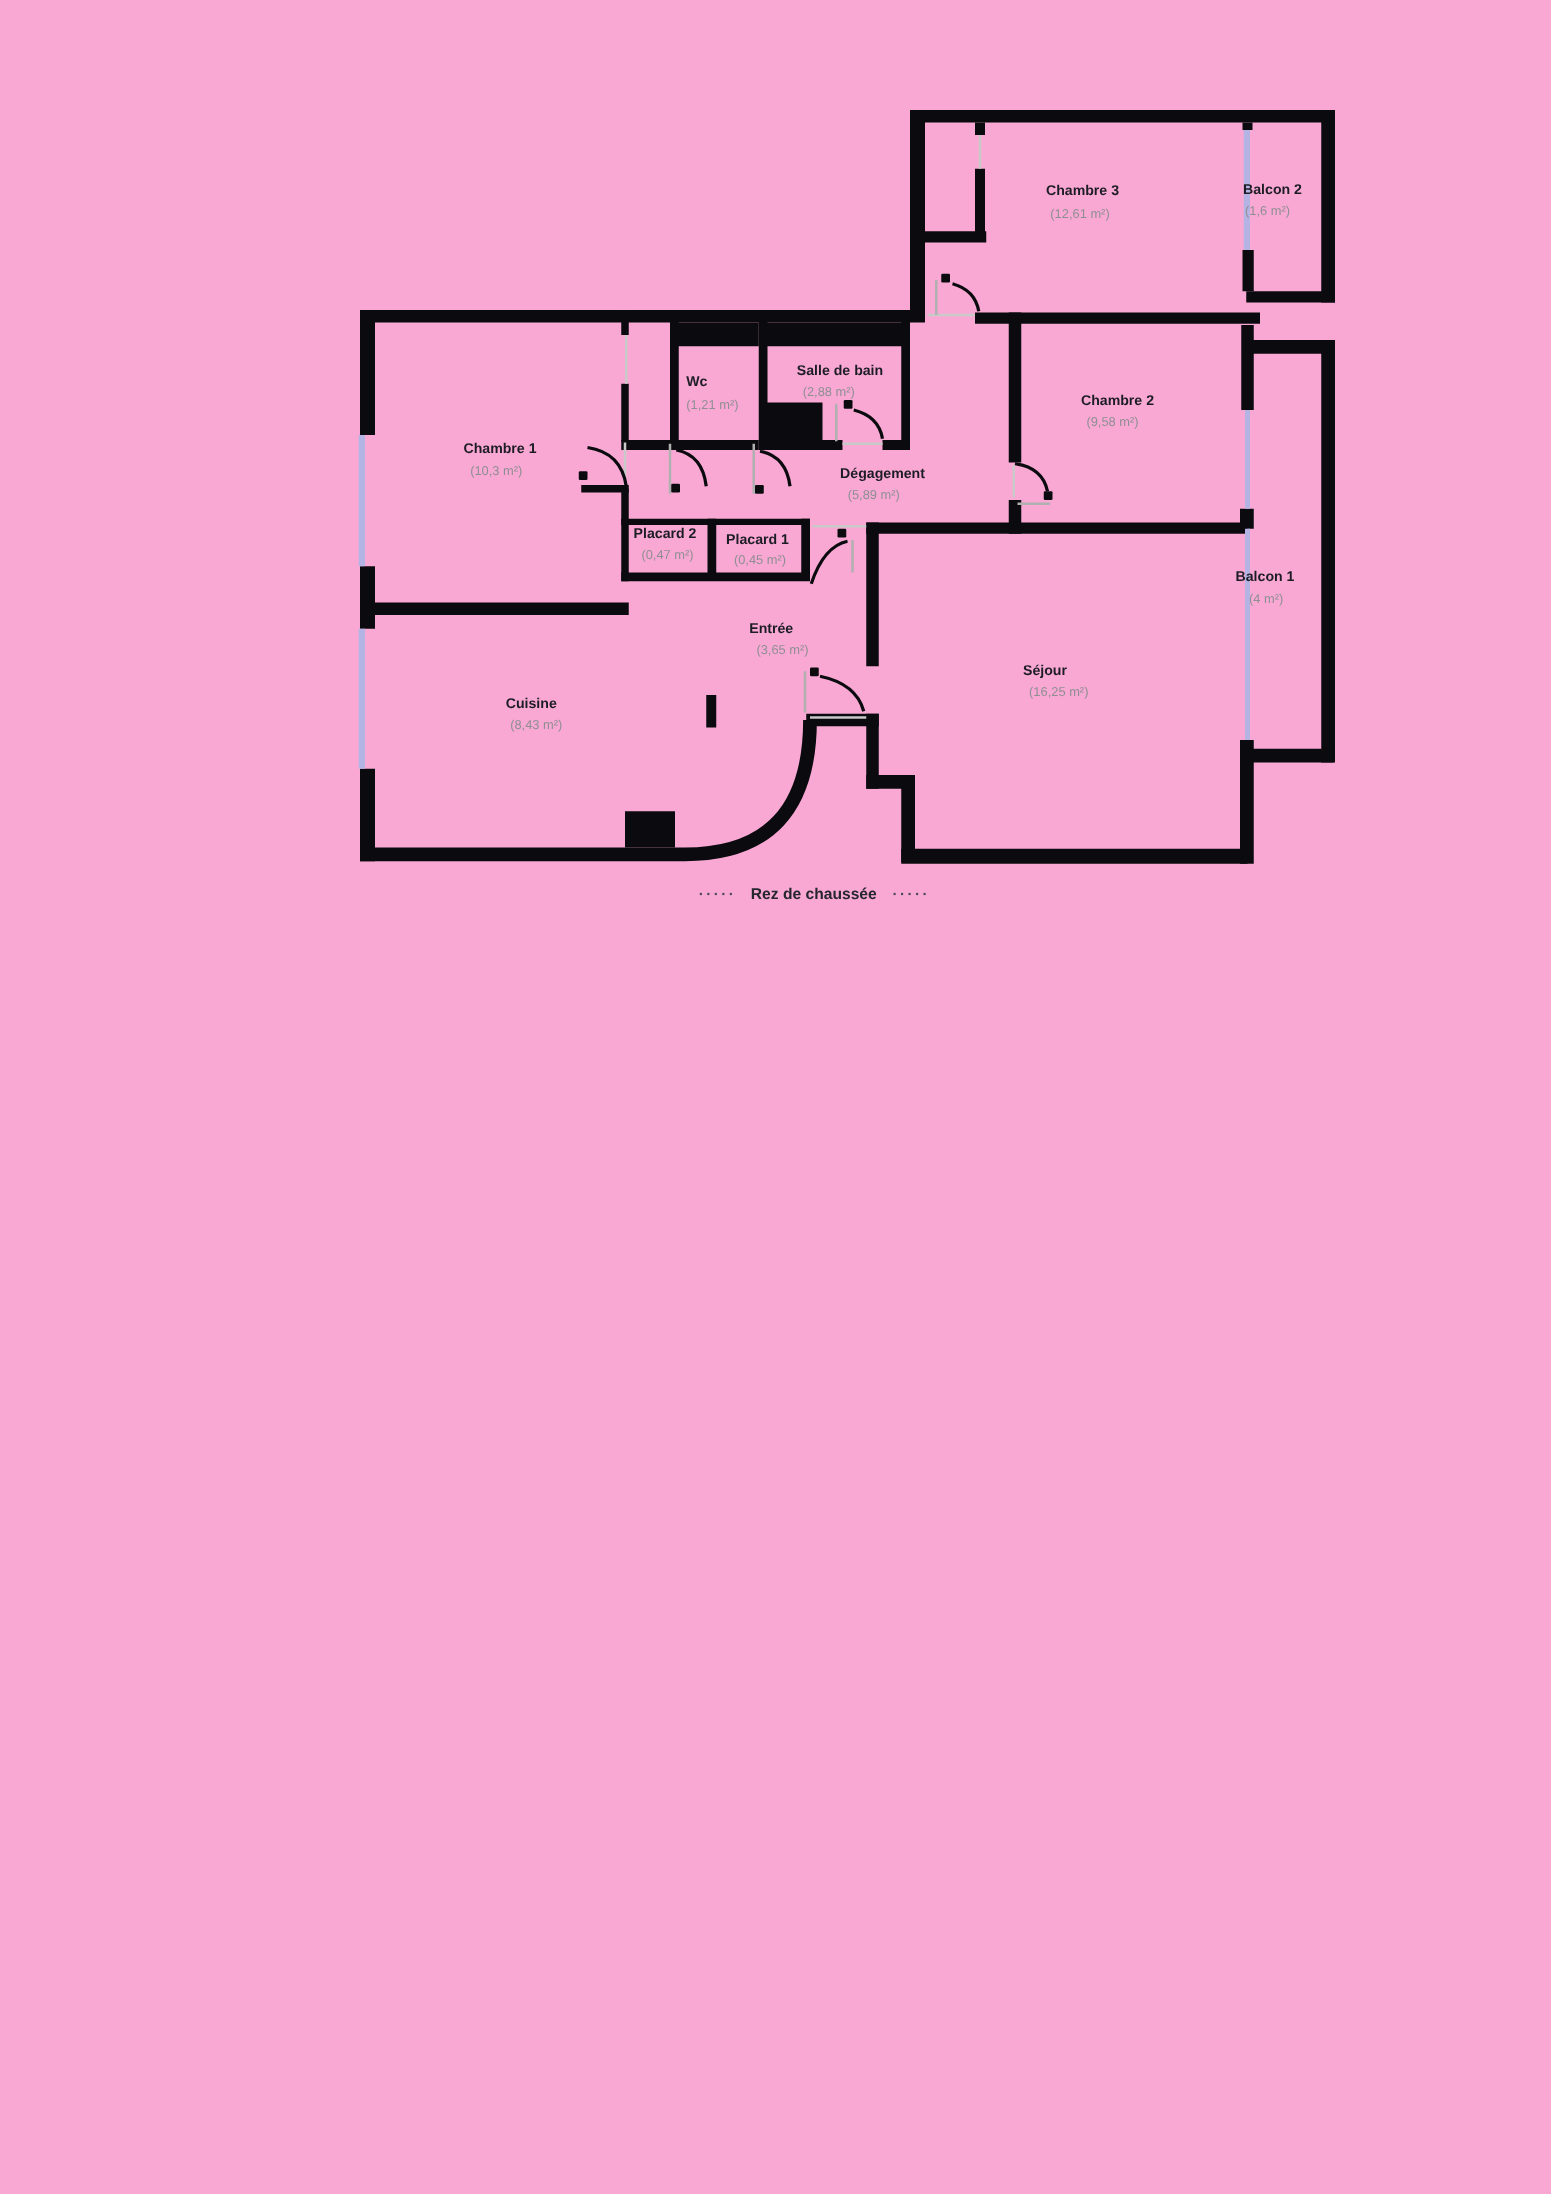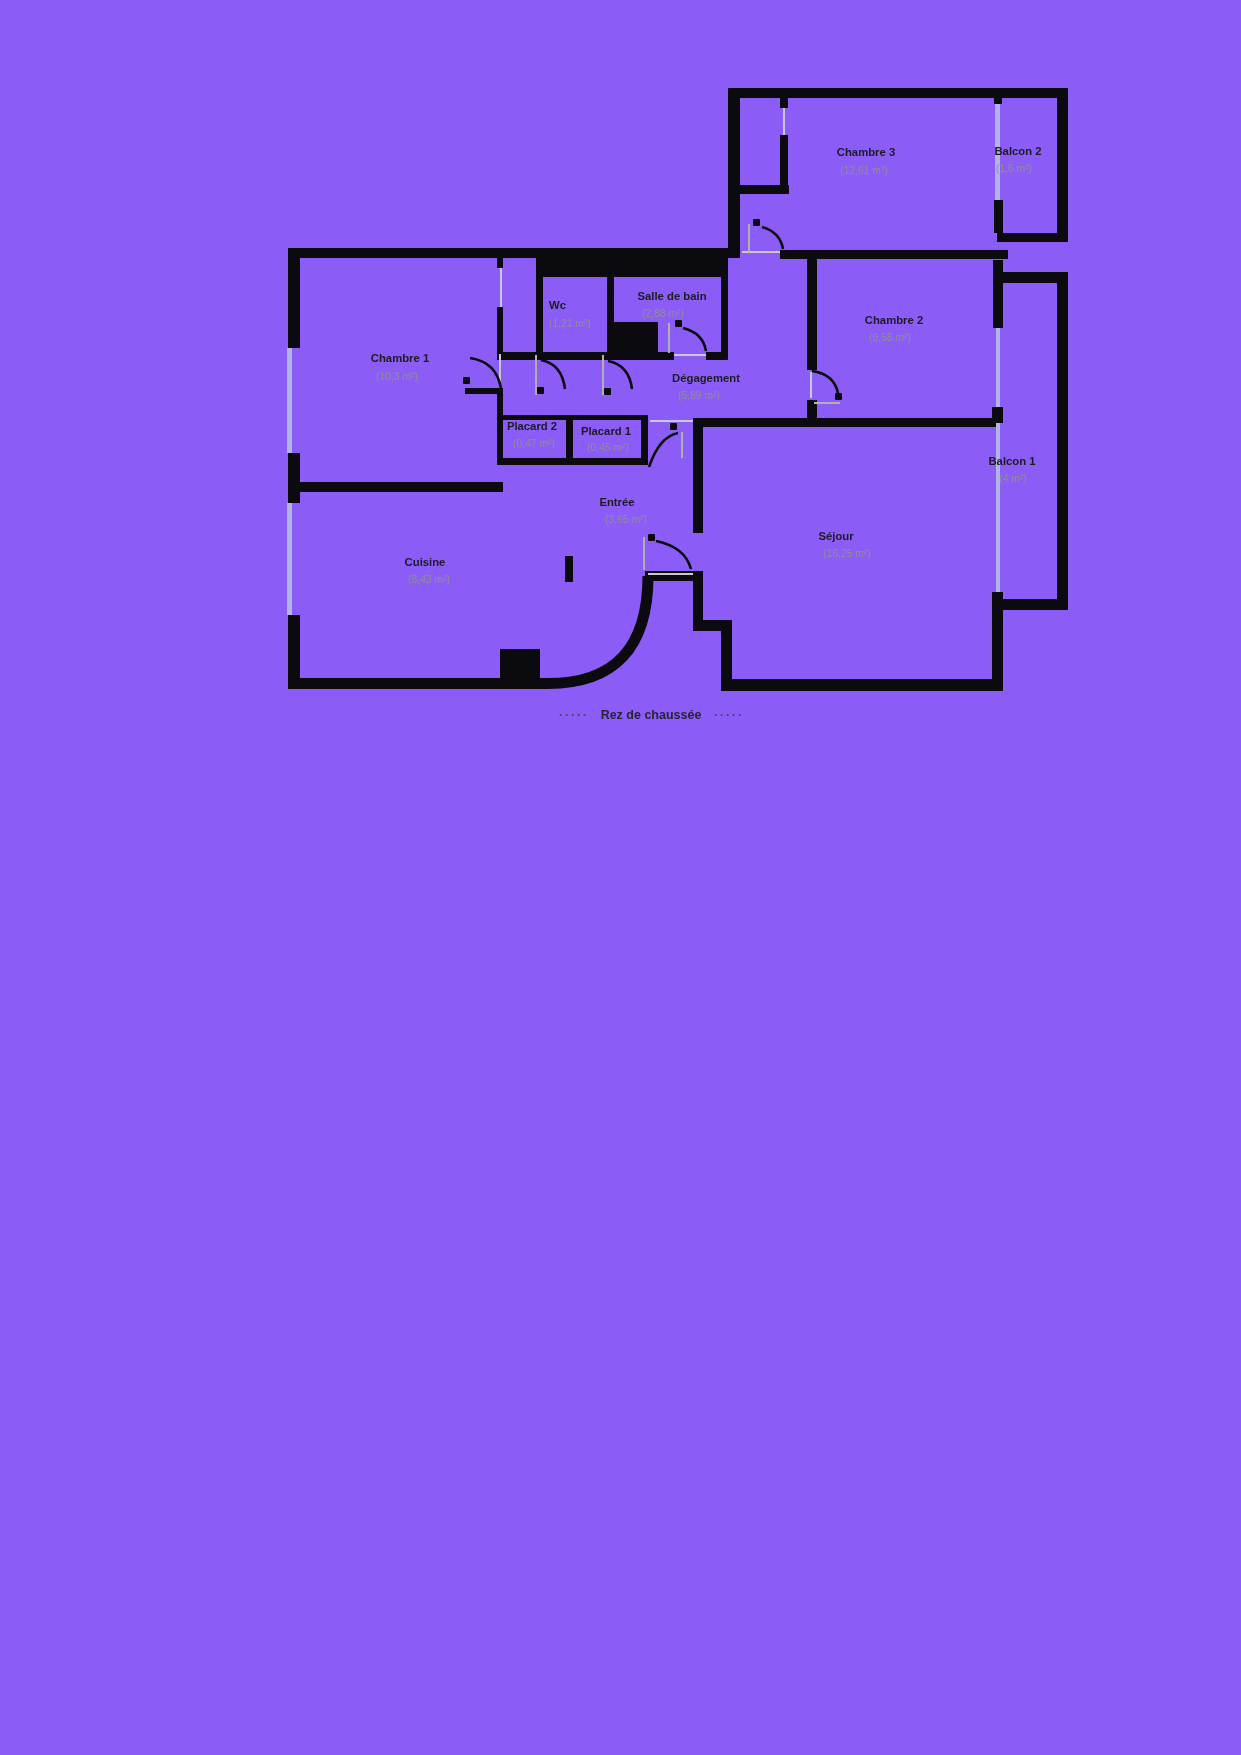--- a/index.html
+++ b/index.html
@@ -1,16 +1,16 @@
 <!DOCTYPE html>
 <html><head>
 <meta charset="utf-8">
 <style>
   html,body{margin:0;padding:0;background:#ffffff;}
-  .page{position:relative;width:1241px;height:1755px;background:#8b5cf6;overflow:hidden;
+  .page{position:relative;width:1241px;height:1755px;background:#f9a8d4;overflow:hidden;
         font-family:"Liberation Sans", sans-serif;}
   svg{position:absolute;left:0;top:0;}
   .wall{fill:#0b0b0f;}
   .win{fill:#b4b4e4;}
   .thin{fill:#c9c9c9;}
   .leaf{fill:#b0b0b0;}
   .arc{stroke:#0b0b0f;stroke-width:2.6;fill:none;}
   .curvewall{stroke:#0b0b0f;stroke-width:11;fill:none;}
   .dot{fill:#0b0b0f;}
   .rname{font-family:"Liberation Sans",sans-serif;font-size:11.3px;font-weight:bold;fill:#1c1c24;}

